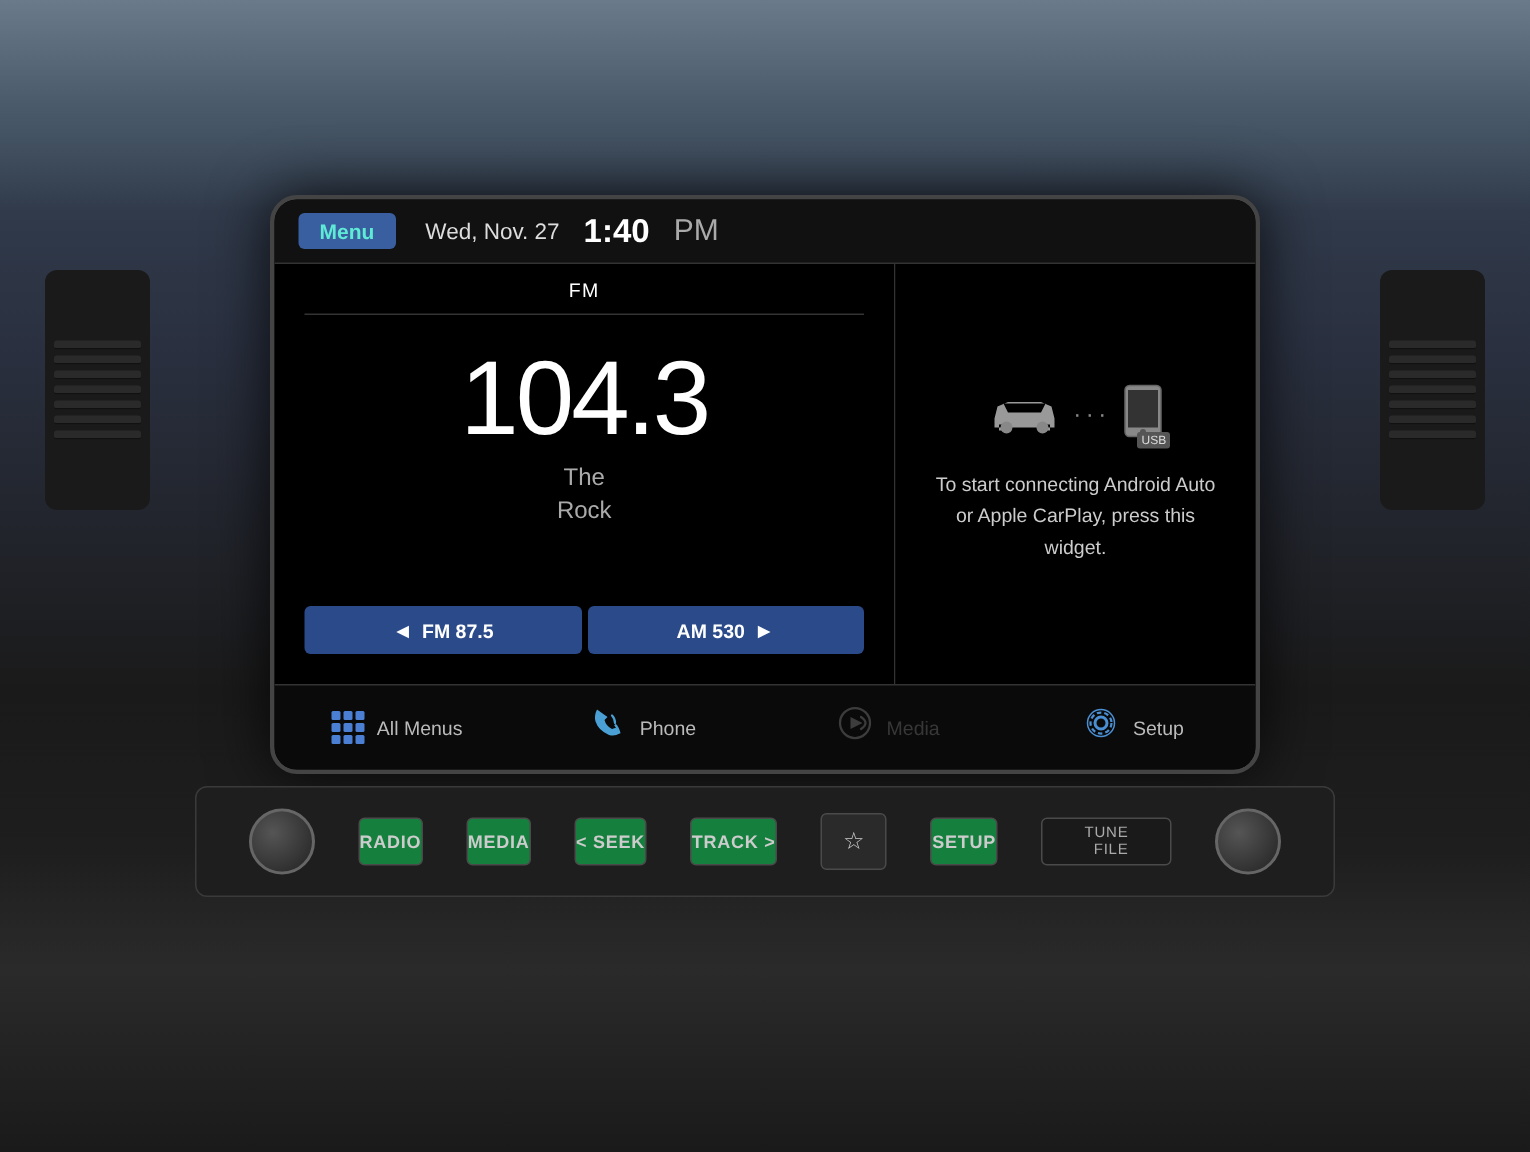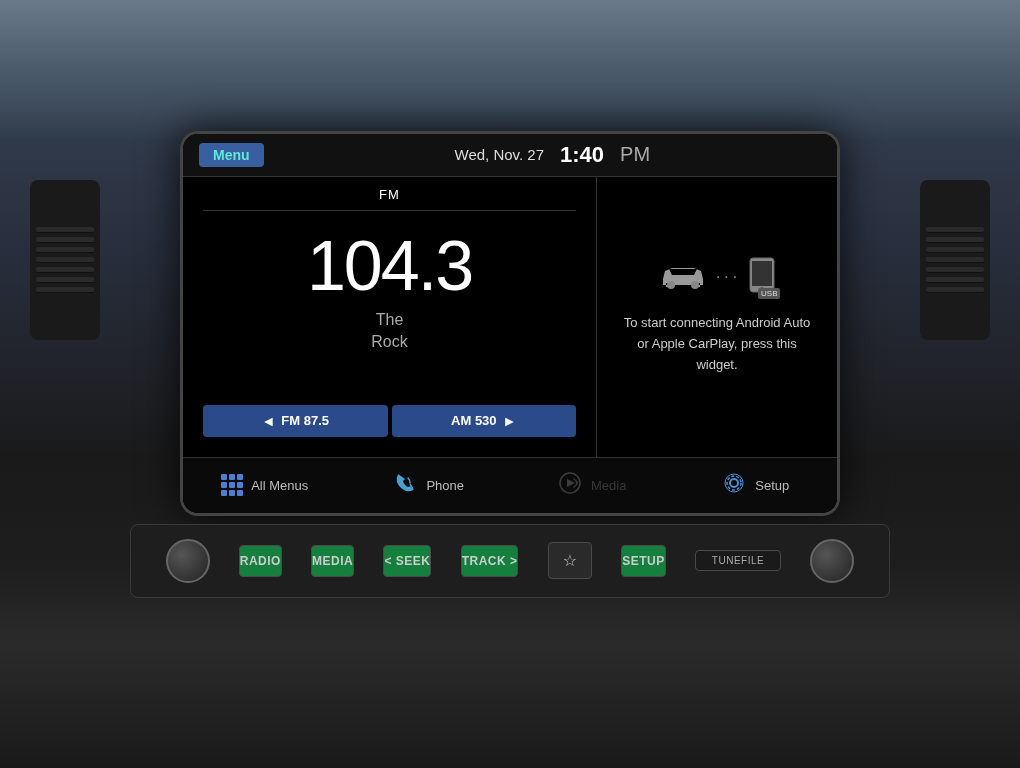--- a/index.html
+++ b/index.html
@@ -61,21 +61,20 @@
       font-weight: bold;
       cursor: pointer;
       border: none;
     }
 
     .date-time {
       display: flex;
       align-items: center;
       gap: 16px;
       flex: 1;
-      justify-content: center;
     }
 
     .date-text {
       color: #ddd;
       font-size: 15px;
     }
 
     .time-text {
       color: #fff;
       font-size: 22px;
@@ -279,26 +278,26 @@
       color: #ccc;
       border: 1px solid #4a4a4a;
       border-radius: 4px;
       padding: 8px 14px;
       font-size: 16px;
       cursor: pointer;
     }
 
     .tune-file-area {
       display: flex;
-      flex-direction: row;
-      align-items: flex-start;
+      flex-direction: column;
+      align-items: flex-end;
       background: #1a1a1a;
       border: 1px solid #4a4a4a;
       border-radius: 4px;
-      padding: 4px 16px;
+      padding: 4px 28px;
       font-size: 10px;
       color: #aaa;
       letter-spacing: 0.5px;
     }
 
     .knob-right {
       width: 44px;
       height: 44px;
       border-radius: 50%;
       background: radial-gradient(circle at 35% 35%, #555, #222);

